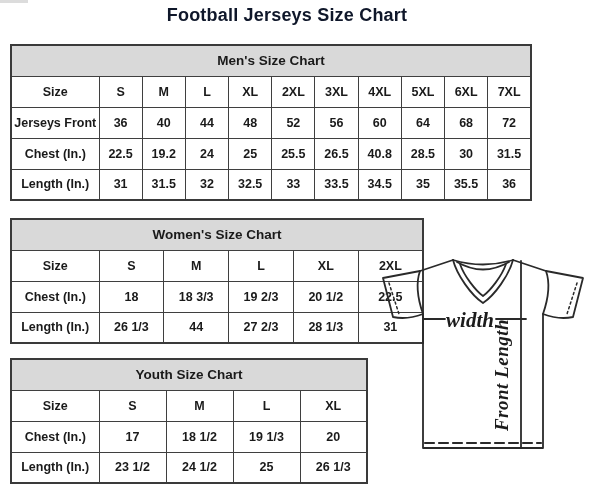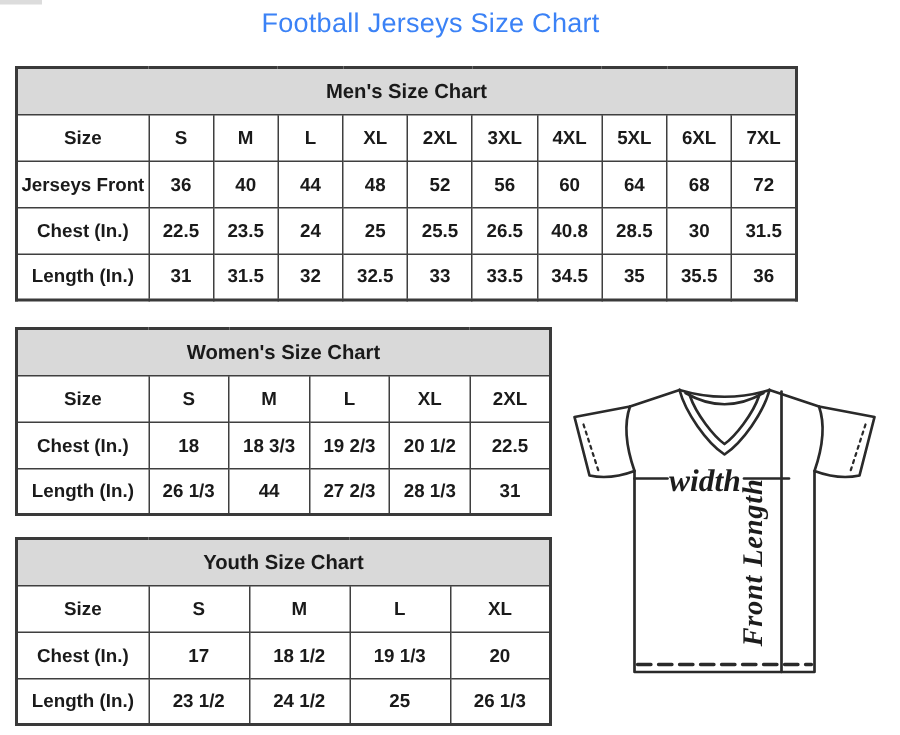--- a/index.html
+++ b/index.html
@@ -3,37 +3,37 @@
 <meta charset="utf-8">
 <style>
   html,body{margin:0;padding:0;}
   body{
     width:600px;height:490px;position:relative;background:#ffffff;
     font-family:"Liberation Sans",sans-serif;overflow:hidden;
   }
   .artifact{position:absolute;left:0;top:0;width:28px;height:3px;background:#dcdcdc;}
   .page-title{
     position:absolute;left:0;top:5px;width:574px;text-align:center;
-    font-size:18px;font-weight:normal;color:#3b82f6;letter-spacing:.2px;
+    font-size:18px;font-weight:bold;color:#0f172a;letter-spacing:.2px;
   }
   table.size-table{
     position:absolute;border-collapse:collapse;table-layout:fixed;background:#fff;
     border:2px solid #3a3a3a;
   }
   table.size-table td{
     border:1px solid #3f3f3f;text-align:center;vertical-align:middle;
     font-size:12.5px;font-weight:bold;color:#1a1a1a;padding:0;overflow:hidden;
     white-space:nowrap;
   }
   table.size-table td.table-title{
     background:#d9d9d9;font-size:13.5px;
   }
   #men-table{left:10px;top:44px;width:522px;}
   #men-table tr{height:31px;}
-  #women-table{left:10px;top:218px;width:358px;padding-left:12px;}
+  #women-table{left:10px;top:218px;width:414px;padding-left:12px;}
   #women-table tr{height:31px;}
   #youth-table{left:10px;top:358px;width:358px;}
   #youth-table tr{height:31px;}
   .jersey-wrap{position:absolute;left:375px;top:250px;width:214px;height:202px;}
   .jersey-wrap svg{display:block;}
   .measure-label{
     font-family:"Liberation Serif",serif;font-style:italic;font-weight:bold;
     fill:#1c1c1c;
   }
 </style>
@@ -84,21 +84,21 @@
     <td>52</td>
     <td>56</td>
     <td>60</td>
     <td>64</td>
     <td>68</td>
     <td>72</td>
   </tr>
   <tr>
     <td>Chest (In.)</td>
     <td>22.5</td>
-    <td>23.5</td>
+    <td>19.2</td>
     <td>24</td>
     <td>25</td>
     <td>25.5</td>
     <td>26.5</td>
     <td>40.8</td>
     <td>28.5</td>
     <td>30</td>
     <td>31.5</td>
   </tr>
   <tr>

